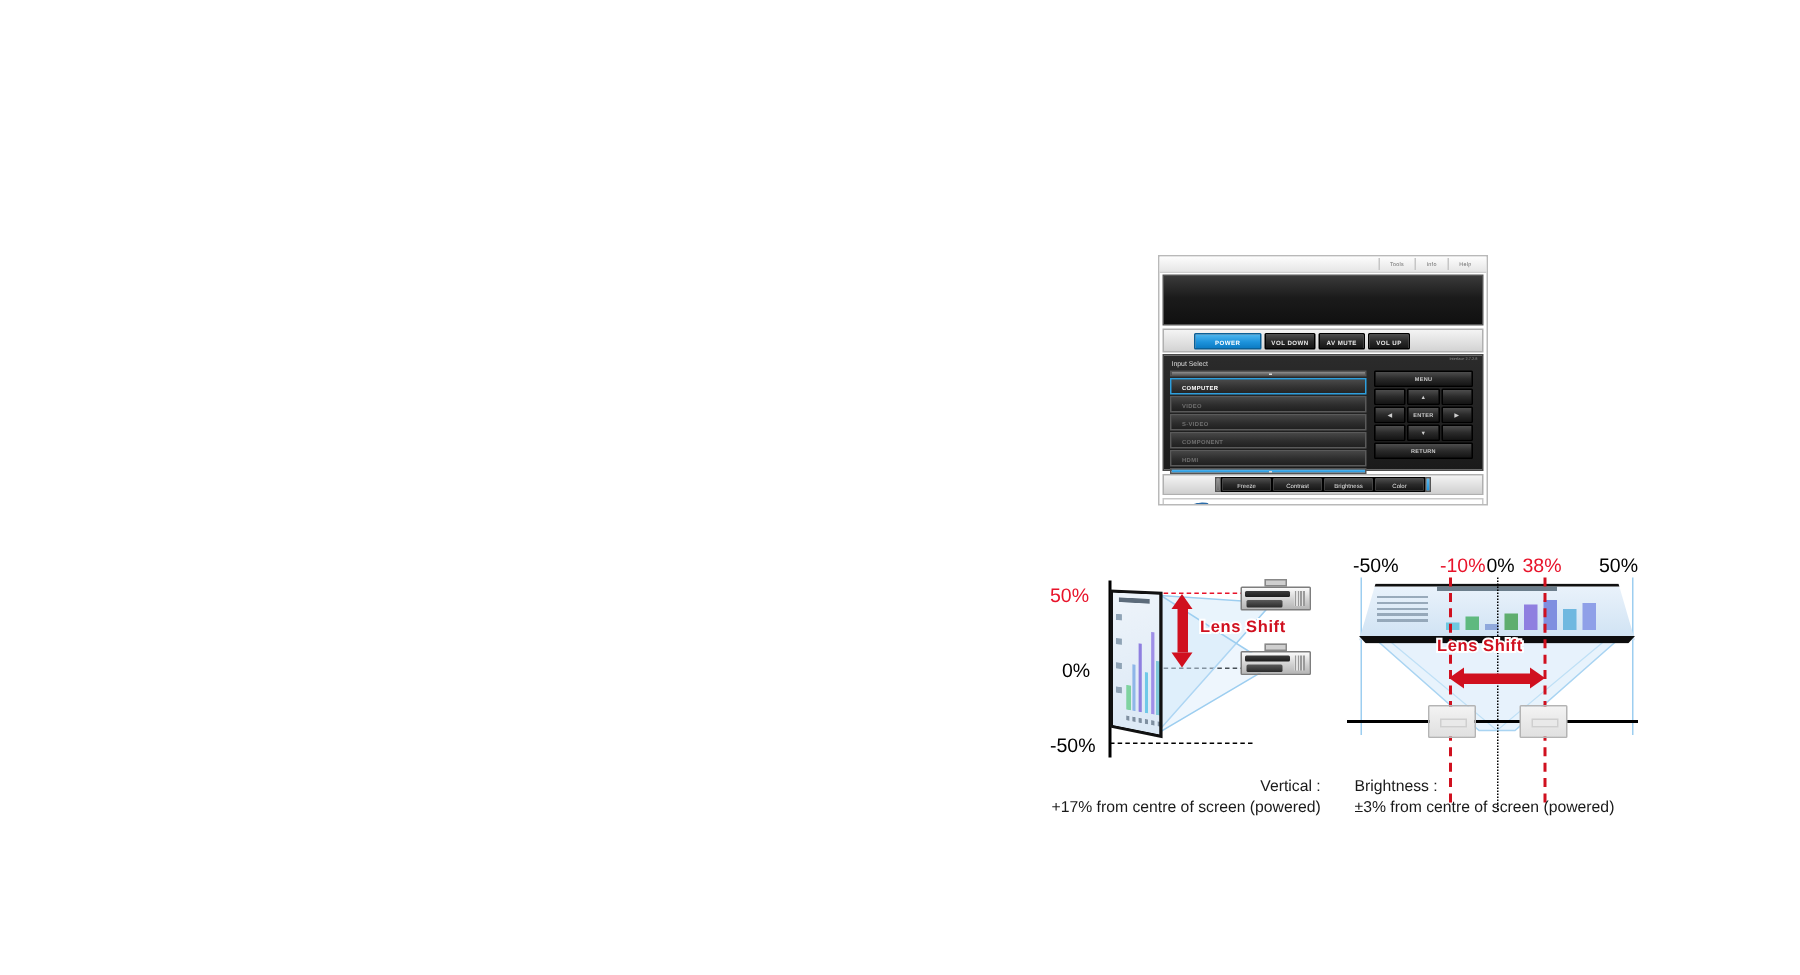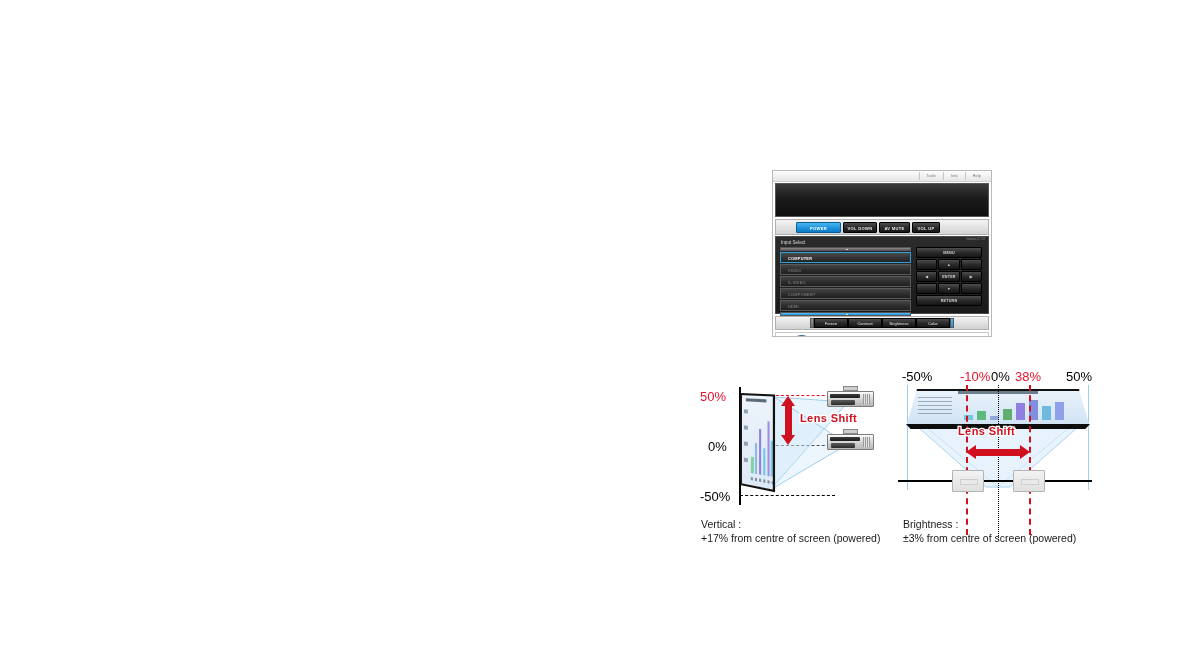--- a/index.html
+++ b/index.html
@@ -210,21 +210,21 @@
   .arrow-v .up{top:0;border-bottom:10px solid #d0101f;}
   .arrow-v .dn{bottom:0;border-top:10px solid #d0101f;}
   .arrow-h{position:absolute;height:15px;}
   .arrow-h .shaft{position:absolute;top:4px;left:9px;width:28px;height:7px;background:#d0101f;}
   .arrow-h .hd{position:absolute;top:0;width:0;height:0;
     border-top:7.5px solid transparent;border-bottom:7.5px solid transparent;}
   .arrow-h .lf{left:0;border-right:10px solid #d0101f;}
   .arrow-h .rt{right:0;border-left:10px solid #d0101f;}
 
   .caption-block{position:absolute;}
-  #caption-vertical{left:701px;top:517px;}
+  #caption-vertical{left:701px;top:517px;text-align:right;}
   #caption-horizontal{left:903px;top:517px;}
 </style>
 </head>
 <body>
 
 <div id="crestron-panel">
 
   <div class="cp-topnav">
     <span class="nv">Tools</span>
     <span class="nv">Info</span>

